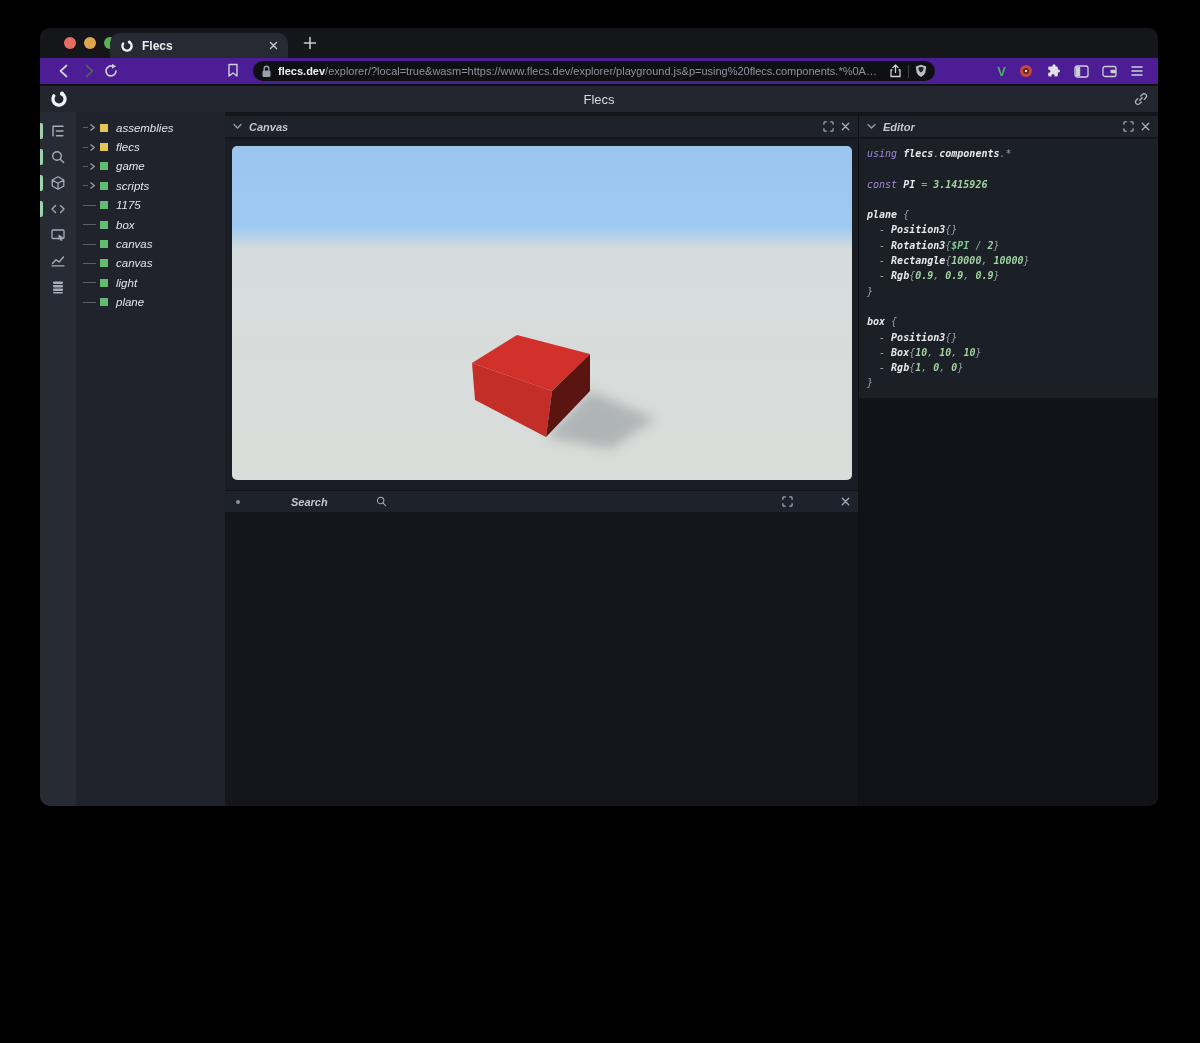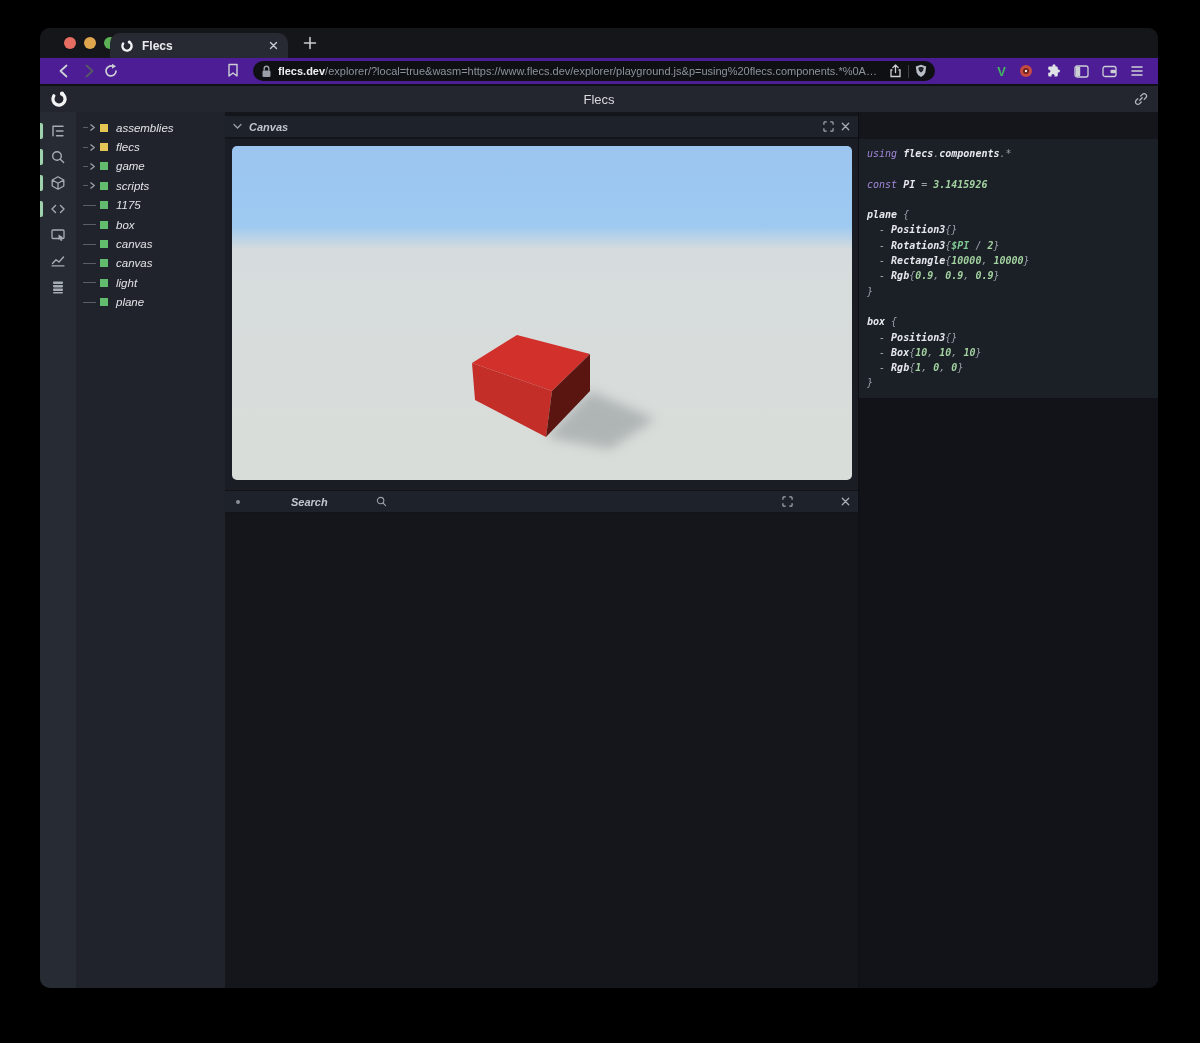--- a/index.html
+++ b/index.html
@@ -1,19 +1,19 @@
 <!DOCTYPE html>
 <html><head>
 <meta charset="utf-8">
 <style>
   * { margin:0; padding:0; box-sizing:border-box; }
   html,body { width:1200px; height:1043px; background:#000; overflow:hidden;
               font-family:"Liberation Sans", sans-serif; }
 
-  .window { position:absolute; left:40px; top:28px; width:1118px; height:960px;
+  .window { position:absolute; left:40px; top:28px; width:1118px; height:778px;
             background:#17191e; border-radius:10px; overflow:hidden; }
 
   
   .tabbar { position:relative; height:30px; background:#141619; }
   .traffic { position:absolute; left:24px; top:9px; display:flex; gap:8px; }
   .light { width:12px; height:12px; border-radius:50%; }
   .tab { position:absolute; left:70px; top:5px; width:178px; height:25px;
          background:#272a32; border-radius:10px 10px 0 0; display:flex;
          align-items:center; padding:0 10px; }
   .tab-title { flex:1; margin-left:8px; font-size:12px; font-weight:bold; color:#e9ebee; }
@@ -382,20 +382,36 @@
         <span class="hdrbtn">
           <svg class="icn" width="9" height="9" viewBox="0 0 9 9">
             <path d="M1.3,1.3 L7.7,7.7 M7.7,1.3 L1.3,7.7" stroke="#a7adb6" stroke-width="1.3" stroke-linecap="round"></path>
           </svg>
         </span>
       </div>
 
       <div class="vdivider"></div>
 
       <div class="editor-panel">
+        <div class="phdr editor-hdr">
+          <svg class="icn" width="9" height="7" viewBox="0 0 9 7">
+            <path d="M1,1.5 L4.5,5 L8,1.5" fill="none" stroke="#9ba0a8" stroke-width="1.3" stroke-linecap="round"></path>
+          </svg>
+          <span class="phdr-title">Editor</span>
+          <span class="hdrbtn">
+            <svg class="icn" width="11" height="11" viewBox="0 0 12 12">
+              <path d="M1,4 V2 Q1,1 2,1 H4 M8,1 h2 Q11,1 11,2 V4 M11,8 v2 Q11,11 10,11 H8 M4,11 H2 Q1,11 1,10 V8" fill="none" stroke="#a7adb6" stroke-width="1.3"></path>
+            </svg>
+          </span>
+          <span class="hdrbtn">
+            <svg class="icn" width="9" height="9" viewBox="0 0 9 9">
+              <path d="M1.3,1.3 L7.7,7.7 M7.7,1.3 L1.3,7.7" stroke="#a7adb6" stroke-width="1.3" stroke-linecap="round"></path>
+            </svg>
+          </span>
+        </div>
         <div class="codearea">
             <div class="cline"><span class="c-kw">using </span><span class="c-id">flecs</span><span class="c-pun">.</span><span class="c-id">components</span><span class="c-pun">.*</span></div>
             <div class="cline">&nbsp;</div>
             <div class="cline"><span class="c-kw">const </span><span class="c-id">PI</span><span class="c-pun"> = </span><span class="c-num">3.1415926</span></div>
             <div class="cline">&nbsp;</div>
             <div class="cline"><span class="c-id">plane</span><span class="c-pun"> {</span></div>
             <div class="cline"><span class="c-pun">  - </span><span class="c-id">Position3</span><span class="c-pun">{}</span></div>
             <div class="cline"><span class="c-pun">  - </span><span class="c-id">Rotation3</span><span class="c-pun">{</span><span class="c-var">$PI</span><span class="c-pun"> / </span><span class="c-num">2</span><span class="c-pun">}</span></div>
             <div class="cline"><span class="c-pun">  - </span><span class="c-id">Rectangle</span><span class="c-pun">{</span><span class="c-num">10000</span><span class="c-pun">, </span><span class="c-num">10000</span><span class="c-pun">}</span></div>
             <div class="cline"><span class="c-pun">  - </span><span class="c-id">Rgb</span><span class="c-pun">{</span><span class="c-num">0.9</span><span class="c-pun">, </span><span class="c-num">0.9</span><span class="c-pun">, </span><span class="c-num">0.9</span><span class="c-pun">}</span></div>

